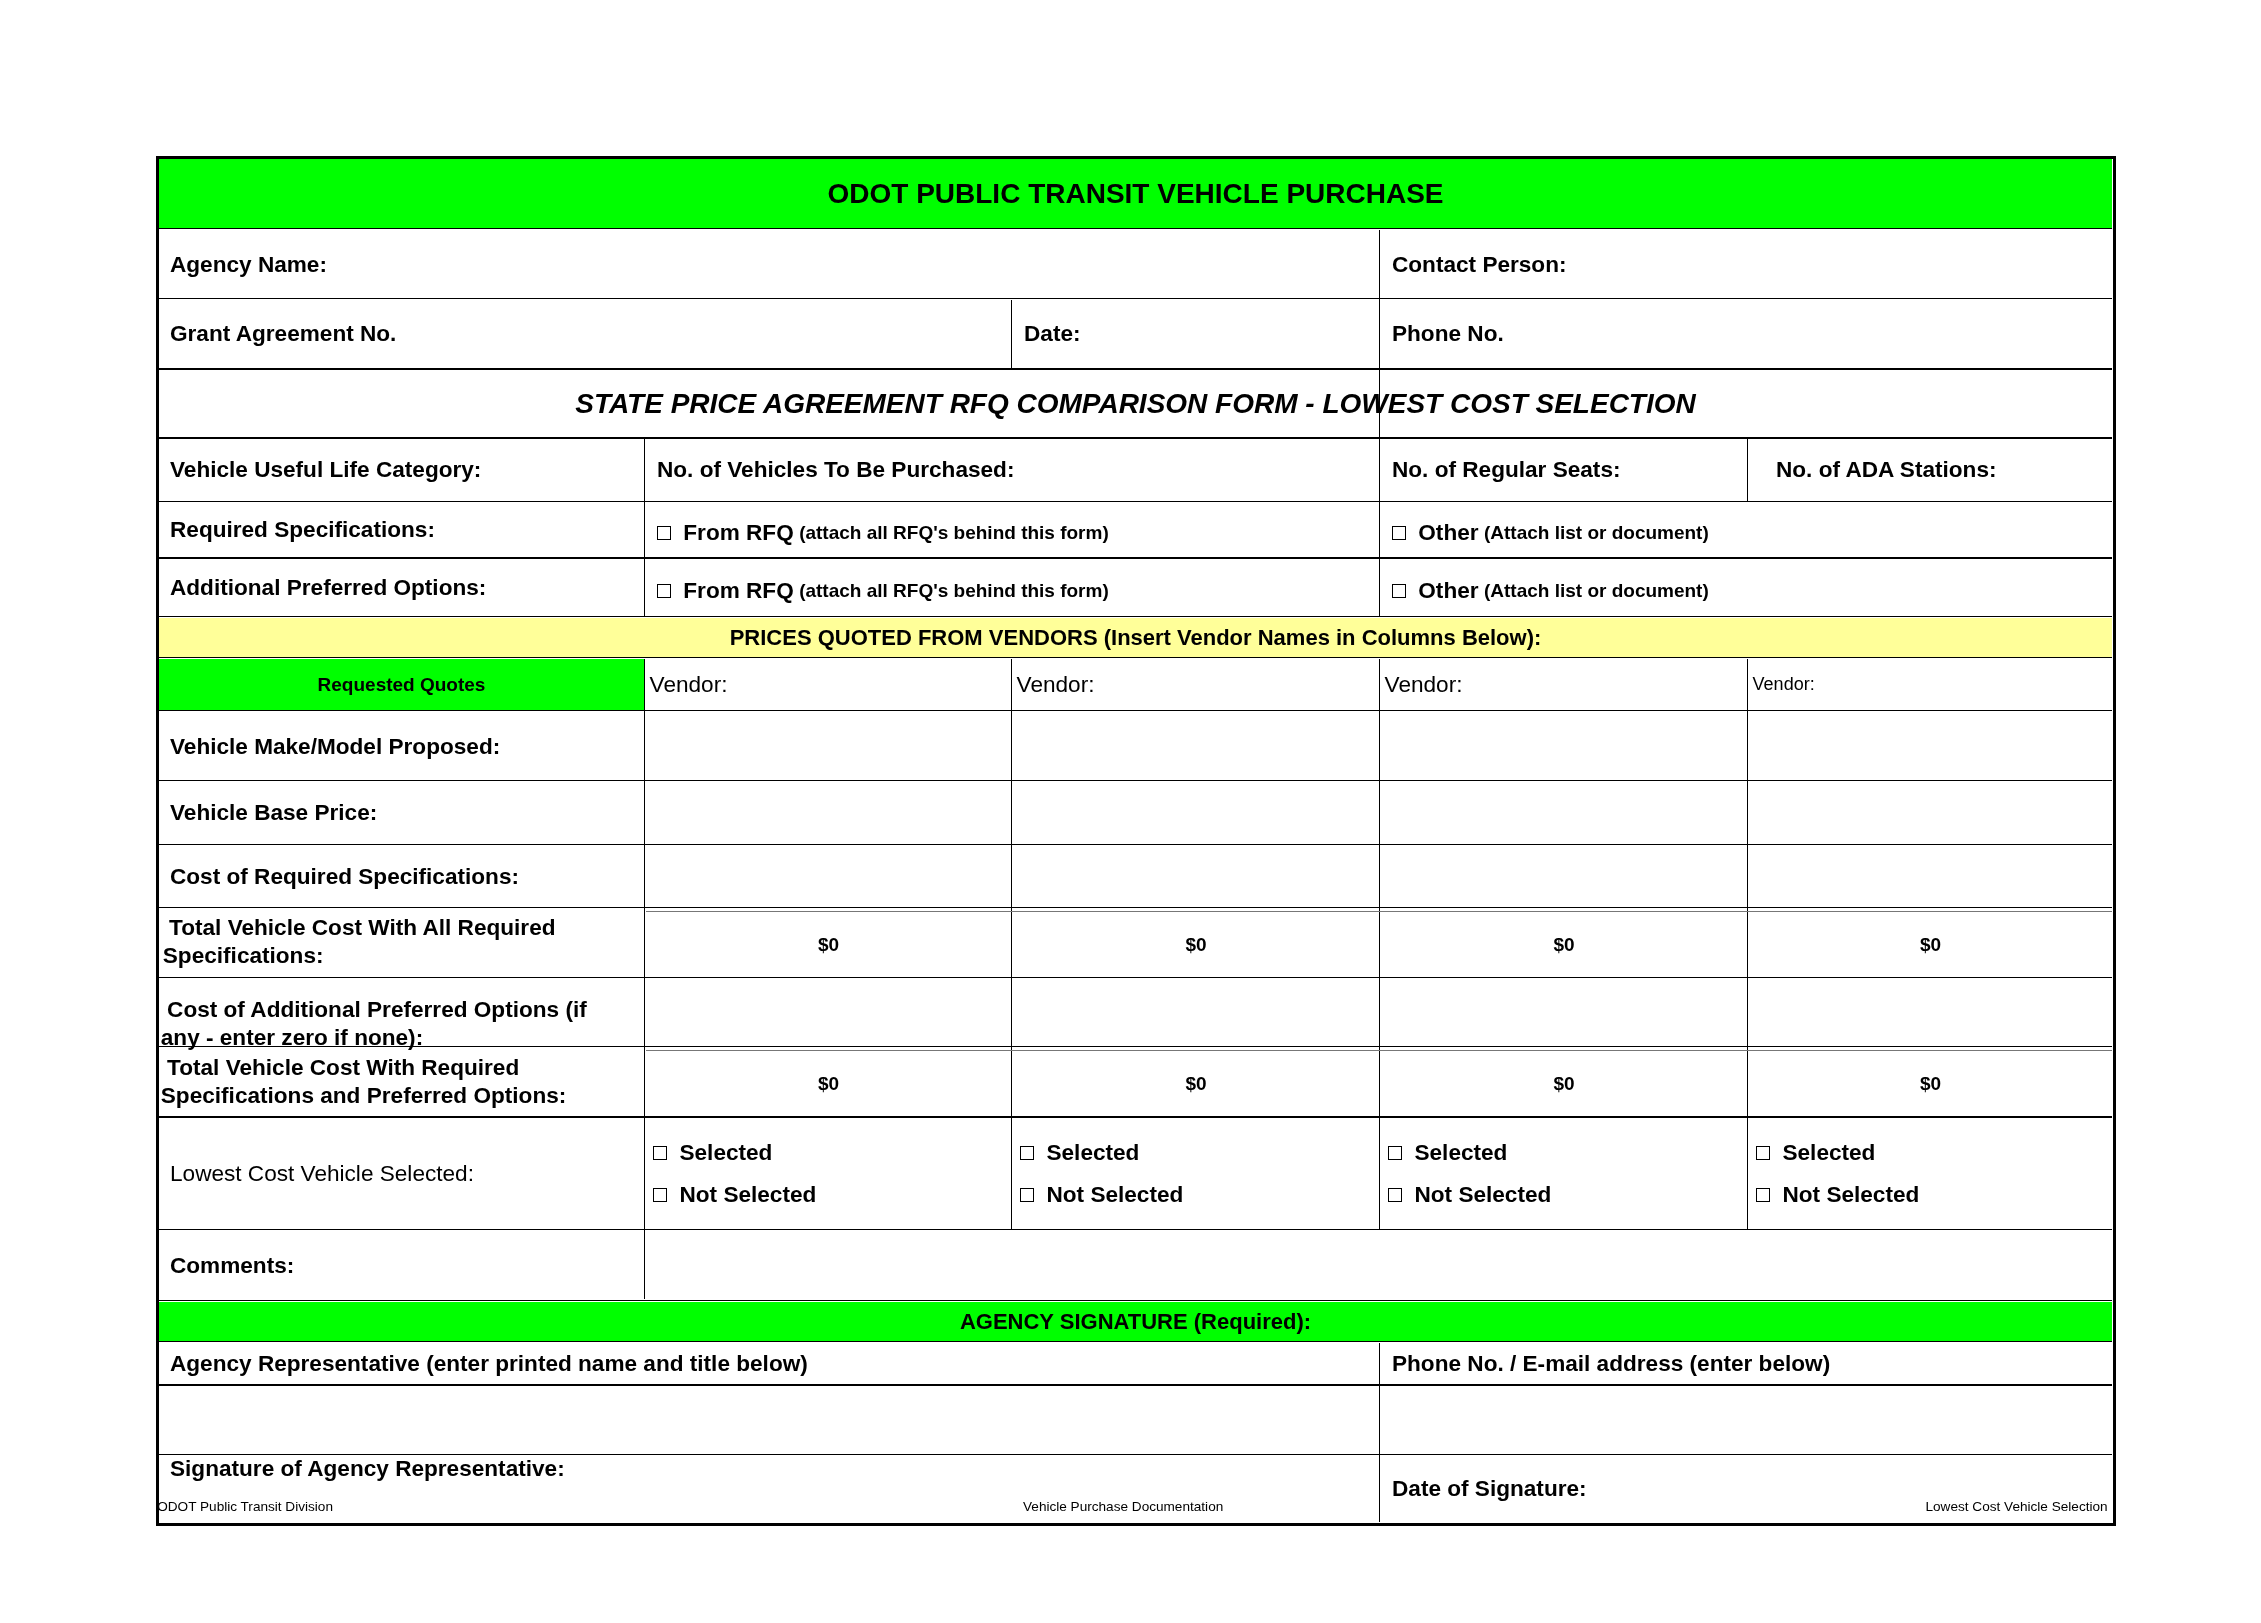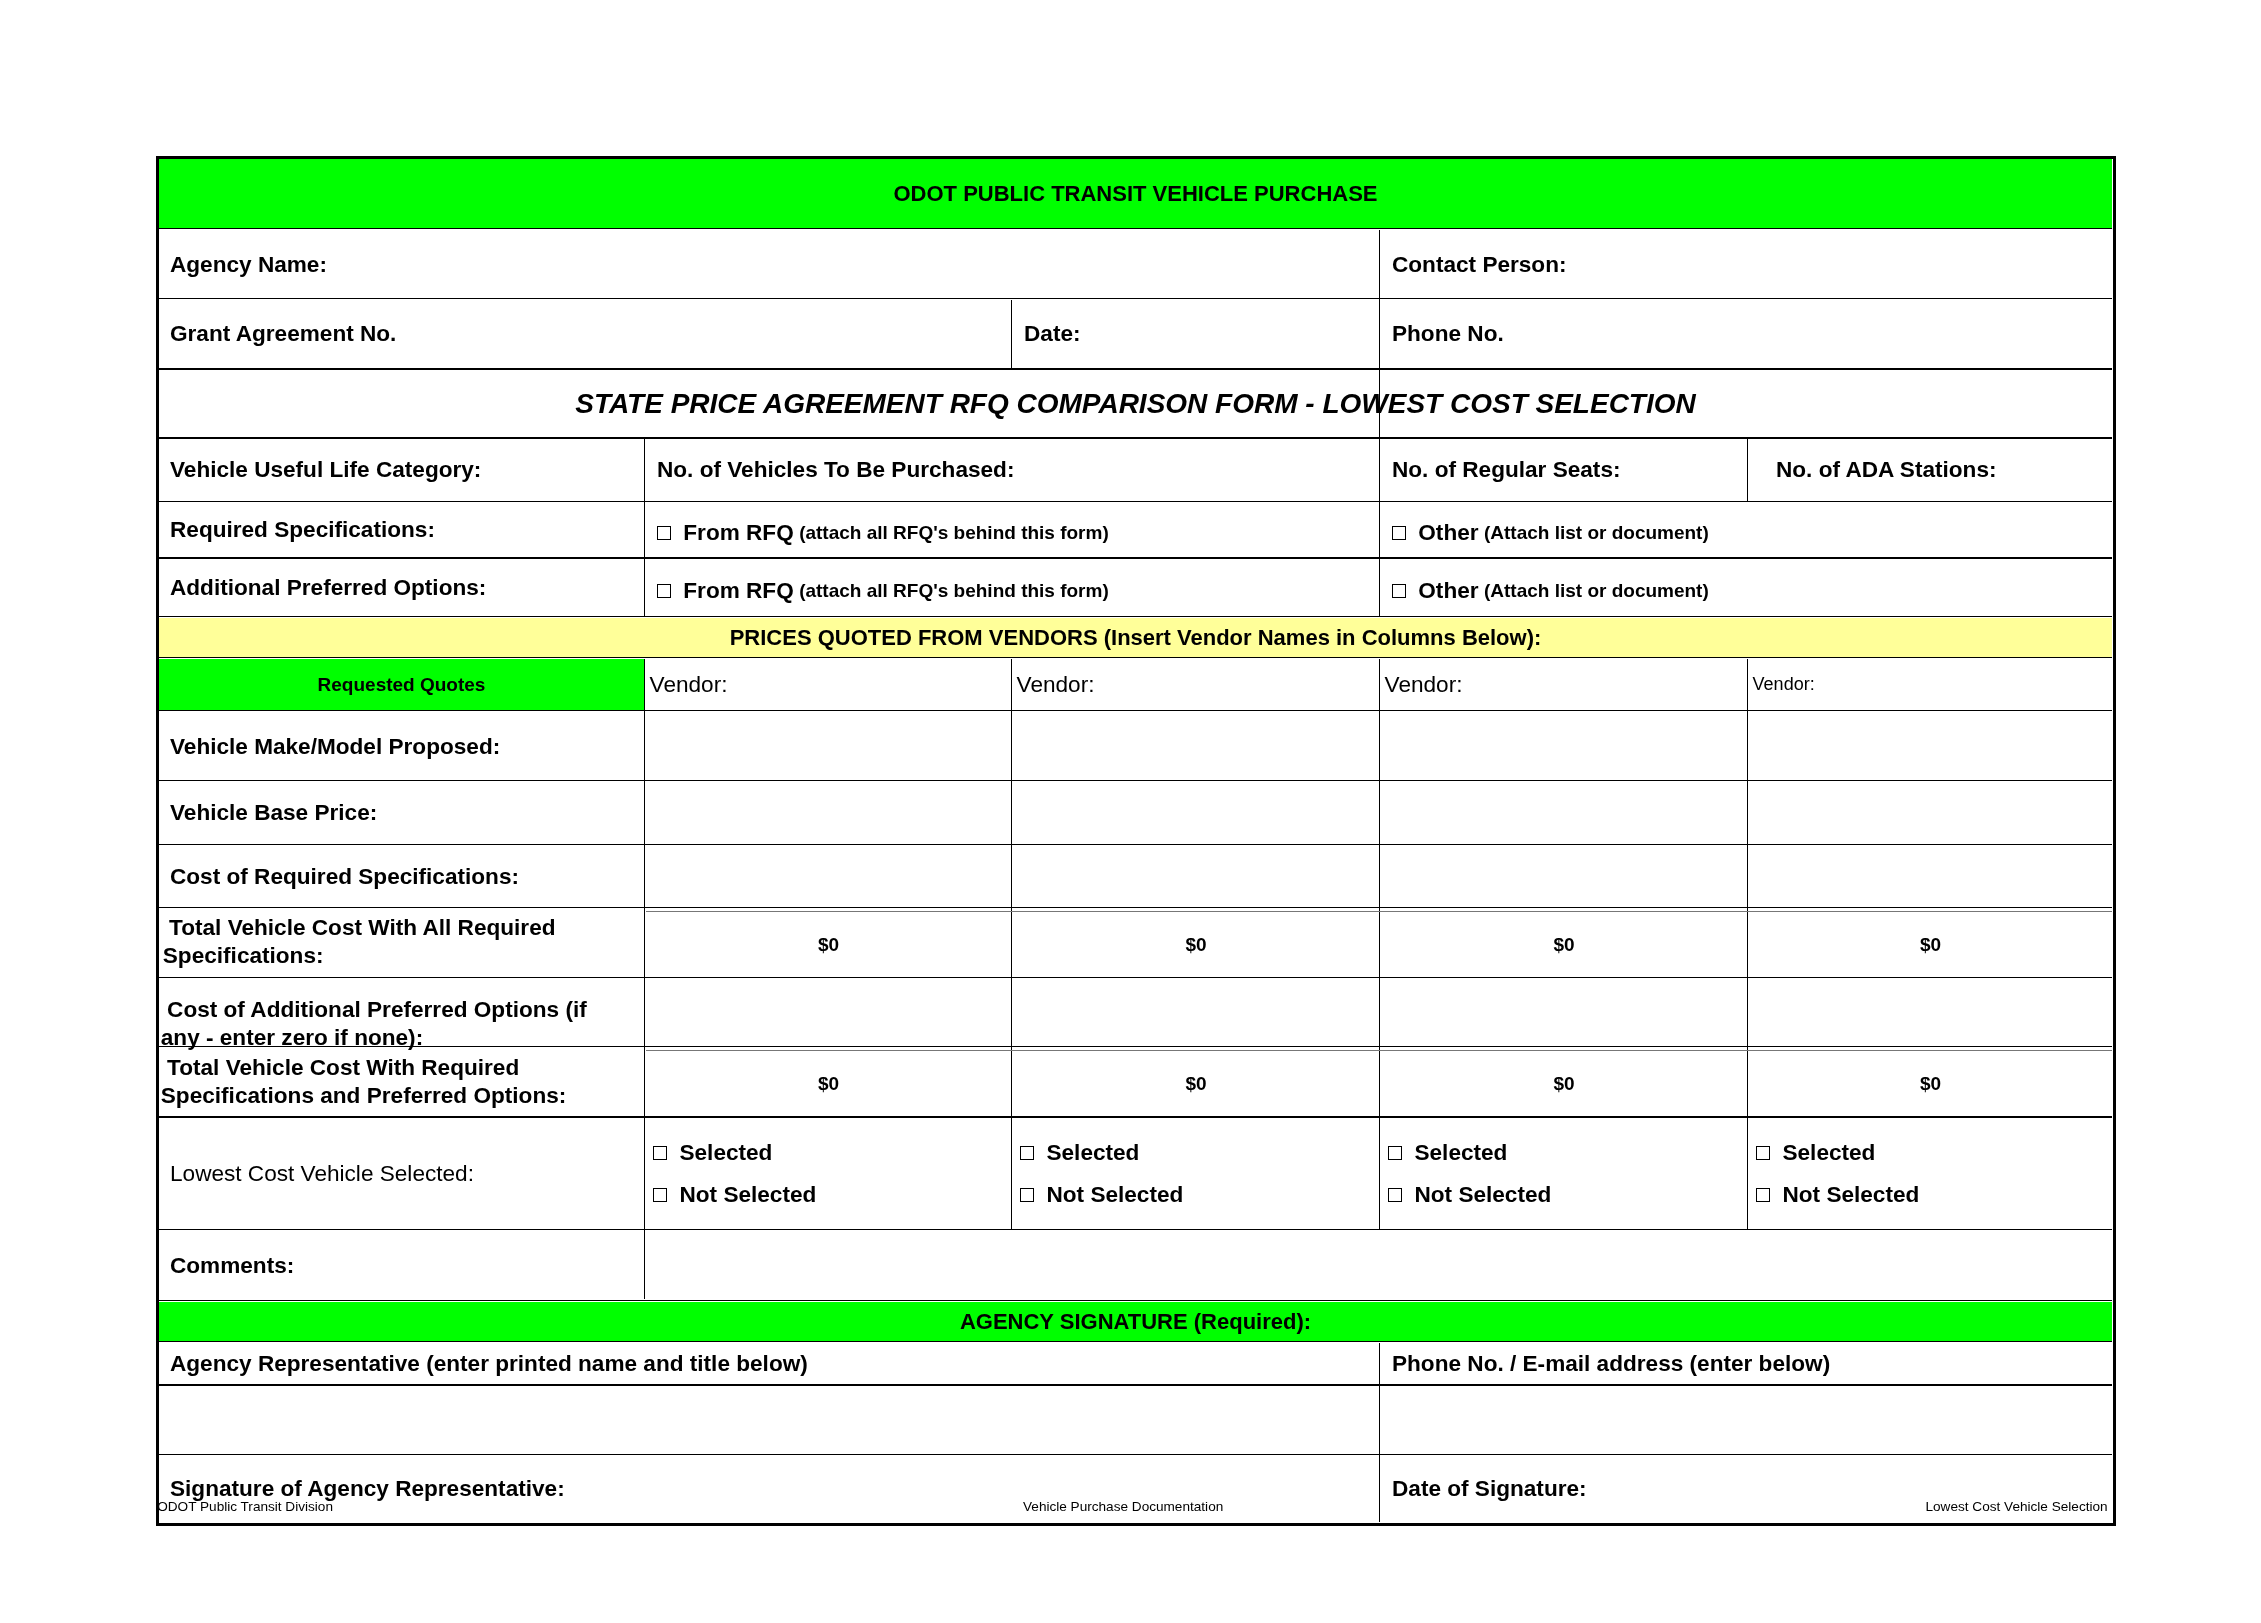--- a/index.html
+++ b/index.html
@@ -9,21 +9,21 @@
           border: 3.6px solid #000; box-sizing: border-box; }
   .cell { position: absolute; box-sizing: border-box; display: flex; align-items: center;
           font-weight: bold; font-size: 22.6px; padding-left: 11px; white-space: nowrap; }
   .hl { position: absolute; height: 0; border-top: 1.8px solid #000; }
   .hl.thick { border-top: 2.7px solid #000; }
   .vl { position: absolute; width: 0; border-left: 1.8px solid #000; }
   .green { background: #00ff00; }
   .yellow { background: #ffff99; }
   .center { justify-content: center; padding-left: 0; }
   .italic { font-style: italic; }
-  .title { font-size: 22px; }
+  .title { font-size: 28px; }
   .subtitle { font-size: 28px; }
   .box { display: inline-block; width: 13.6px; height: 13.6px; border: 1.4px solid #000;
          margin-right: 12.7px; box-sizing: border-box; vertical-align: middle; flex: none; }
   .small { font-size: 19px; margin-left: 5.4px; }
   .wrap { white-space: normal; line-height: 28px; }
   .amt { font-size: 19px; }
   .cb-stack { flex-direction: column; align-items: flex-start; justify-content: center; gap: 16.3px; }
   .cb-line { display: flex; align-items: center; }
   .footer { position: absolute; font-size: 13.6px; font-weight: normal; white-space: nowrap; }
   .dbl-top { position: absolute; height: 0; border-top: 0.9px solid #777; }
@@ -225,21 +225,21 @@
 
   <div class="vl" style="left:1220px;top:1184px;height:179px;"></div>
   <div class="cell" style="left:0;top:1184px;width:1220px;height:41px;">Agency Representative (enter printed name and title below)</div>
   <div class="cell" style="left:1222px;top:1184px;width:731px;height:41px;">Phone No. / E-mail address (enter below)</div>
   <div class="hl thick" style="left:0;top:1225px;width:1953px;"></div>
 
   <div class="cell" style="left:0;top:1228px;width:1220px;height:68px;"></div>
   <div class="cell" style="left:1222px;top:1228px;width:731px;height:68px;"></div>
   <div class="hl" style="left:0;top:1295px;width:1953px;"></div>
 
-  <div class="cell" style="left:0;top:1297px;width:1220px;height:72px;align-items:flex-start;padding-top:20px;">
+  <div class="cell" style="left:0;top:1297px;width:1220px;height:72px;align-items:flex-start;">
     <span>Signature of Agency Representative:</span>
   </div>
   <div class="cell" style="left:1222px;top:1297px;width:731px;height:66px;align-items:flex-start;padding-top:20px;">
     <span>Date of Signature:</span>
   </div>
 
   <div class="footer" style="left:-1.8px;top:1340px;">ODOT Public Transit Division</div>
   <div class="footer" style="left:864px;top:1340px;">Vehicle Purchase Documentation</div>
   <div class="footer" style="right:5.4px;top:1340px;">Lowest Cost Vehicle Selection</div>
 </div>

